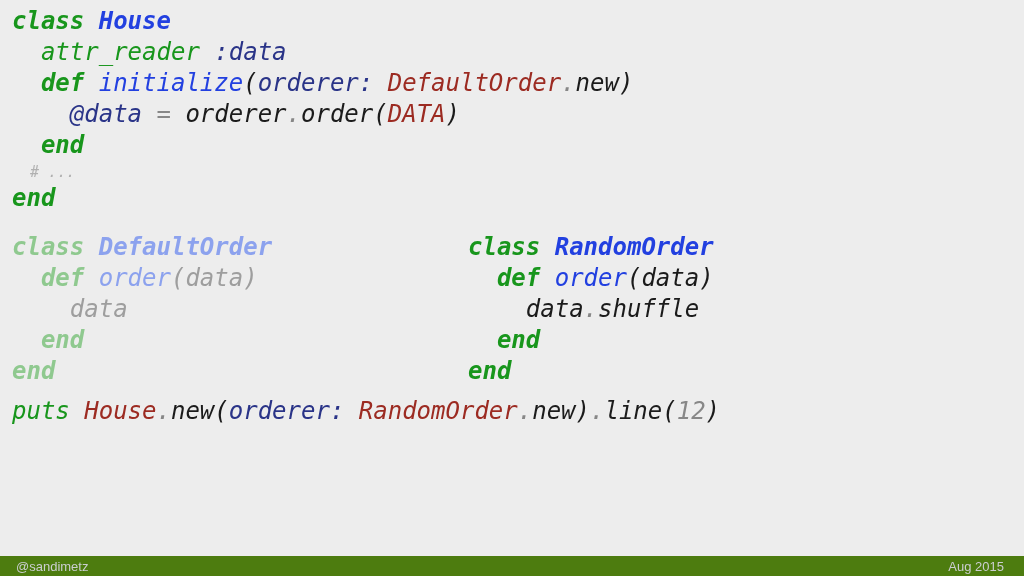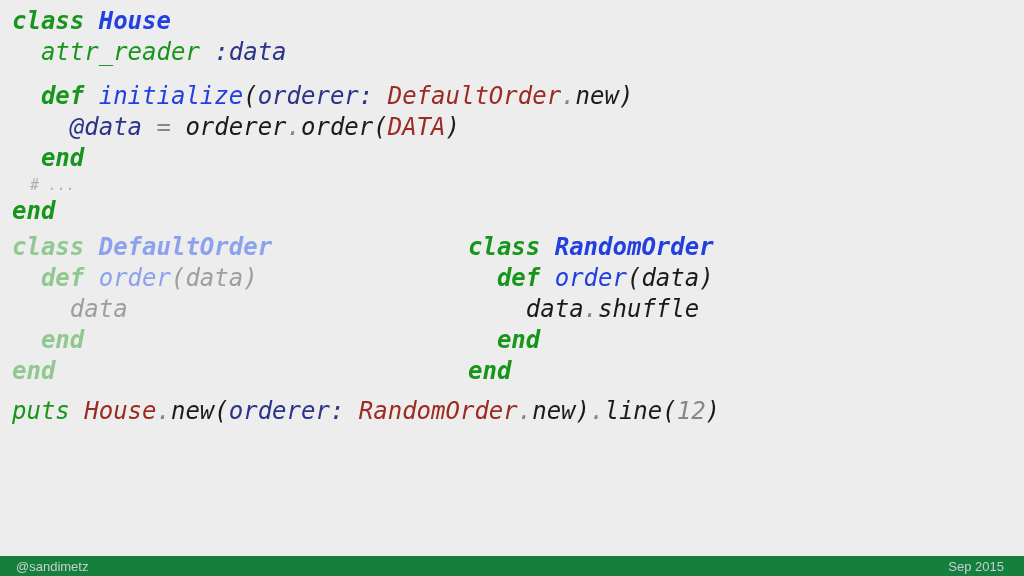--- a/index.html
+++ b/index.html
@@ -12,21 +12,21 @@
   }
   .slide { position: absolute; inset: 0; }
 
   .code-block {
     position: absolute;
     font-size: 24px;
     line-height: 31px;
     white-space: pre;
   }
   .code-line { height: 31px; font-style: italic; }
-  .code-line.gap { margin-top: 13px; }
+  .code-line.gap { }
   .code-line.comment-line {
     height: 22px;
     line-height: 22px;
     font-size: 15px;
     font-style: italic;
   }
 
   .footer {
     position: absolute;
     left: 0; right: 0; bottom: 0;
@@ -48,18 +48,18 @@
 <div class="slide">
 
   <div class="code-block" style="left:12px; top:6px;"><div class="code-line"><span class="tok-kw" style="color: rgb(24, 150, 28); font-weight: bold;">class</span><span class="tok-plain" style="color: rgb(27, 27, 27); font-weight: normal;"> </span><span class="tok-cls" style="color: rgb(34, 64, 224); font-weight: bold;">House</span></div><div class="code-line"><span class="tok-plain" style="color: rgb(27, 27, 27); font-weight: normal;">  </span><span class="tok-kwr" style="color: rgb(24, 150, 28); font-weight: normal;">attr_reader</span><span class="tok-plain" style="color: rgb(27, 27, 27); font-weight: normal;"> </span><span class="tok-sym" style="color: rgb(42, 52, 136); font-weight: normal;">:data</span></div><div class="code-line gap"><span class="tok-plain" style="color: rgb(27, 27, 27); font-weight: normal;">  </span><span class="tok-kw" style="color: rgb(24, 150, 28); font-weight: bold;">def</span><span class="tok-plain" style="color: rgb(27, 27, 27); font-weight: normal;"> </span><span class="tok-mth" style="color: rgb(34, 64, 224); font-weight: normal;">initialize</span><span class="tok-plain" style="color: rgb(27, 27, 27); font-weight: normal;">(</span><span class="tok-sym" style="color: rgb(42, 52, 136); font-weight: normal;">orderer:</span><span class="tok-plain" style="color: rgb(27, 27, 27); font-weight: normal;"> </span><span class="tok-const" style="color: rgb(156, 43, 34); font-weight: normal;">DefaultOrder</span><span class="tok-op" style="color: rgb(135, 135, 135); font-weight: normal;">.</span><span class="tok-plain" style="color: rgb(27, 27, 27); font-weight: normal;">new)</span></div><div class="code-line"><span class="tok-plain" style="color: rgb(27, 27, 27); font-weight: normal;">    </span><span class="tok-sym" style="color: rgb(42, 52, 136); font-weight: normal;">@data</span><span class="tok-plain" style="color: rgb(27, 27, 27); font-weight: normal;"> </span><span class="tok-op" style="color: rgb(135, 135, 135); font-weight: normal;">=</span><span class="tok-plain" style="color: rgb(27, 27, 27); font-weight: normal;"> orderer</span><span class="tok-op" style="color: rgb(135, 135, 135); font-weight: normal;">.</span><span class="tok-plain" style="color: rgb(27, 27, 27); font-weight: normal;">order(</span><span class="tok-const" style="color: rgb(156, 43, 34); font-weight: normal;">DATA</span><span class="tok-plain" style="color: rgb(27, 27, 27); font-weight: normal;">)</span></div><div class="code-line"><span class="tok-plain" style="color: rgb(27, 27, 27); font-weight: normal;">  </span><span class="tok-kw" style="color: rgb(24, 150, 28); font-weight: bold;">end</span></div><div class="code-line comment-line"><span class="tok-comment" style="color: rgb(176, 176, 176); font-weight: normal;">  # ...</span></div><div class="code-line"><span class="tok-kw" style="color: rgb(24, 150, 28); font-weight: bold;">end</span></div></div>
 
   <div class="code-block" style="left:12px; top:232px;"><div class="code-line"><span class="tok-fkw" style="color: rgb(143, 201, 143); font-weight: bold;">class</span><span class="tok-fplain" style="color: rgb(158, 158, 158); font-weight: normal;"> </span><span class="tok-fcls" style="color: rgb(140, 162, 238); font-weight: bold;">DefaultOrder</span></div><div class="code-line"><span class="tok-fplain" style="color: rgb(158, 158, 158); font-weight: normal;">  </span><span class="tok-fkw" style="color: rgb(143, 201, 143); font-weight: bold;">def</span><span class="tok-fplain" style="color: rgb(158, 158, 158); font-weight: normal;"> </span><span class="tok-fmth" style="color: rgb(140, 162, 238); font-weight: normal;">order</span><span class="tok-fplain" style="color: rgb(158, 158, 158); font-weight: normal;">(data)</span></div><div class="code-line"><span class="tok-fplain" style="color: rgb(158, 158, 158); font-weight: normal;">    data</span></div><div class="code-line"><span class="tok-fplain" style="color: rgb(158, 158, 158); font-weight: normal;">  </span><span class="tok-fkw" style="color: rgb(143, 201, 143); font-weight: bold;">end</span></div><div class="code-line"><span class="tok-fkw" style="color: rgb(143, 201, 143); font-weight: bold;">end</span></div></div>
 
   <div class="code-block" style="left:468px; top:232px;"><div class="code-line"><span class="tok-kw" style="color: rgb(24, 150, 28); font-weight: bold;">class</span><span class="tok-plain" style="color: rgb(27, 27, 27); font-weight: normal;"> </span><span class="tok-cls" style="color: rgb(34, 64, 224); font-weight: bold;">RandomOrder</span></div><div class="code-line"><span class="tok-plain" style="color: rgb(27, 27, 27); font-weight: normal;">  </span><span class="tok-kw" style="color: rgb(24, 150, 28); font-weight: bold;">def</span><span class="tok-plain" style="color: rgb(27, 27, 27); font-weight: normal;"> </span><span class="tok-mth" style="color: rgb(34, 64, 224); font-weight: normal;">order</span><span class="tok-plain" style="color: rgb(27, 27, 27); font-weight: normal;">(data)</span></div><div class="code-line"><span class="tok-plain" style="color: rgb(27, 27, 27); font-weight: normal;">    data</span><span class="tok-op" style="color: rgb(135, 135, 135); font-weight: normal;">.</span><span class="tok-plain" style="color: rgb(27, 27, 27); font-weight: normal;">shuffle</span></div><div class="code-line"><span class="tok-plain" style="color: rgb(27, 27, 27); font-weight: normal;">  </span><span class="tok-kw" style="color: rgb(24, 150, 28); font-weight: bold;">end</span></div><div class="code-line"><span class="tok-kw" style="color: rgb(24, 150, 28); font-weight: bold;">end</span></div></div>
 
   <div class="code-block" style="left:12px; top:396px;"><div class="code-line"><span class="tok-kwr" style="color: rgb(24, 150, 28); font-weight: normal;">puts</span><span class="tok-plain" style="color: rgb(27, 27, 27); font-weight: normal;"> </span><span class="tok-const" style="color: rgb(156, 43, 34); font-weight: normal;">House</span><span class="tok-op" style="color: rgb(135, 135, 135); font-weight: normal;">.</span><span class="tok-plain" style="color: rgb(27, 27, 27); font-weight: normal;">new(</span><span class="tok-sym" style="color: rgb(42, 52, 136); font-weight: normal;">orderer:</span><span class="tok-plain" style="color: rgb(27, 27, 27); font-weight: normal;"> </span><span class="tok-const" style="color: rgb(156, 43, 34); font-weight: normal;">RandomOrder</span><span class="tok-op" style="color: rgb(135, 135, 135); font-weight: normal;">.</span><span class="tok-plain" style="color: rgb(27, 27, 27); font-weight: normal;">new)</span><span class="tok-op" style="color: rgb(135, 135, 135); font-weight: normal;">.</span><span class="tok-plain" style="color: rgb(27, 27, 27); font-weight: normal;">line(</span><span class="tok-num" style="color: rgb(135, 135, 135); font-weight: normal;">12</span><span class="tok-plain" style="color: rgb(27, 27, 27); font-weight: normal;">)</span></div></div>
 
-  <div class="footer" style="background: #15803d; color: rgb(203, 206, 208);">
+  <div class="footer" style="background: #4d7c0f; color: rgb(203, 206, 208);">
     <span>@sandimetz</span>
-    <span>Sep 2015</span>
+    <span>Aug 2015</span>
   </div>
 
 </div>
 
 </body></html>

